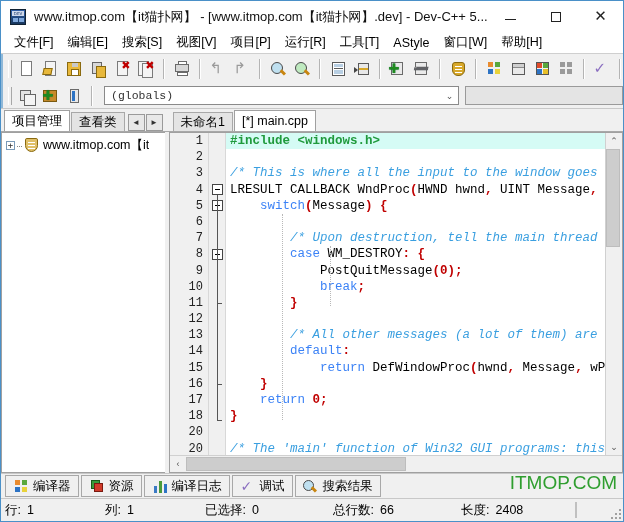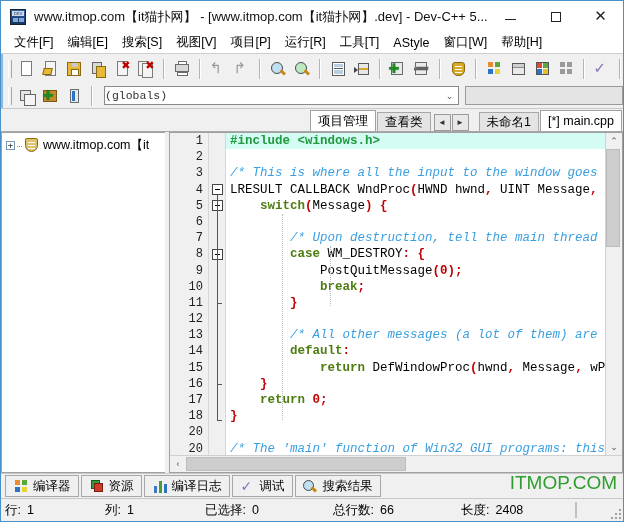--- a/index.html
+++ b/index.html
@@ -131,31 +131,30 @@
   .copies{position:absolute;left:2px;top:1px;width:10px;height:12px;background:#d8d8d8;border:1px solid #666;box-sizing:border-box;}
   .copies:after{content:"";position:absolute;left:3px;top:3px;width:10px;height:12px;background:#e8b83b;border:1px solid #8a6a10;box-sizing:border-box;}
 
   
   .combo{
     flex:1 1 auto;height:19px;background:#fff;border:1px solid #8a8a8a;
     margin-left:6px;margin-right:6px;display:flex;align-items:center;
     box-sizing:border-box;
   }
   .combo .val{
-    flex:1 1 auto;padding-left:0;font-family:"Liberation Mono","DejaVu Sans Mono",monospace;
+    flex:1 1 auto;padding-left:6px;font-family:"Liberation Mono","DejaVu Sans Mono",monospace;
     font-size:11.5px;color:#333;
   }
   .combo .cdown{width:17px;text-align:center;color:#555;font-size:9px;}
   .combo-right{width:158px;height:19px;background:#e4e4e4;border:1px solid #9a9a9a;box-sizing:border-box;}
 
   
   .tabstrip{
     height:22px;flex:0 0 22px;background:#f0f0f0;display:flex;align-items:flex-end;
     padding-left:3px;
-    justify-content:flex-end;
   }
   .tab{
     height:19px;line-height:19px;padding:0 7px;font-size:12.5px;
     background:#e4e4e4;border:1px solid #a8a8a8;border-bottom:none;
     margin-right:1px;color:#000;white-space:nowrap;box-sizing:border-box;
   }
   .tab.active{background:#fff;height:21px;line-height:21px;border-color:#a0a0a0;}
   .navbtns{display:flex;margin:0 3px 0 2px;align-items:flex-end;}
   .navbtn{
     width:17px;height:17px;background:#e8e8e8;border:1px solid #9a9a9a;
@@ -204,21 +203,21 @@
   .lnum{
     height:16.2px;line-height:16.2px;text-align:right;padding-right:5px;
     font-family:"Liberation Mono","DejaVu Sans Mono",monospace;font-size:12px;color:#222;
   }
   .codearea{
     flex:1 1 auto;position:relative;overflow:hidden;background:#fff;
     font-family:"Liberation Mono","DejaVu Sans Mono",monospace;font-size:12.5px;
   }
   .cline{height:16.2px;line-height:16.2px;white-space:pre;padding-left:4px;}
   .cline.cur{background:#d5fbf5;}
-  .kw{color:#4d7c0f;font-weight:bold;}
+  .kw{color:#3b82f6;font-weight:normal;}
   .pre{color:#1f9a3c;font-weight:bold;margin-top:19px;}
   .cm{color:#3a9fe0;font-style:italic;}
   .pn{color:#c00000;font-weight:bold;}
   .num{color:#c00000;font-weight:bold;}
   .id{color:#000;}
   .indentline{position:absolute;top:0;bottom:0;width:1px;border-left:1px dotted #b8b8b8;}
 
   
   .fm{position:absolute;left:3px;width:11px;height:11px;border:1px solid #444;background:#fff;box-sizing:border-box;}
   .fm:after{content:"";position:absolute;left:2px;top:4px;width:5px;height:1px;background:#000;}

